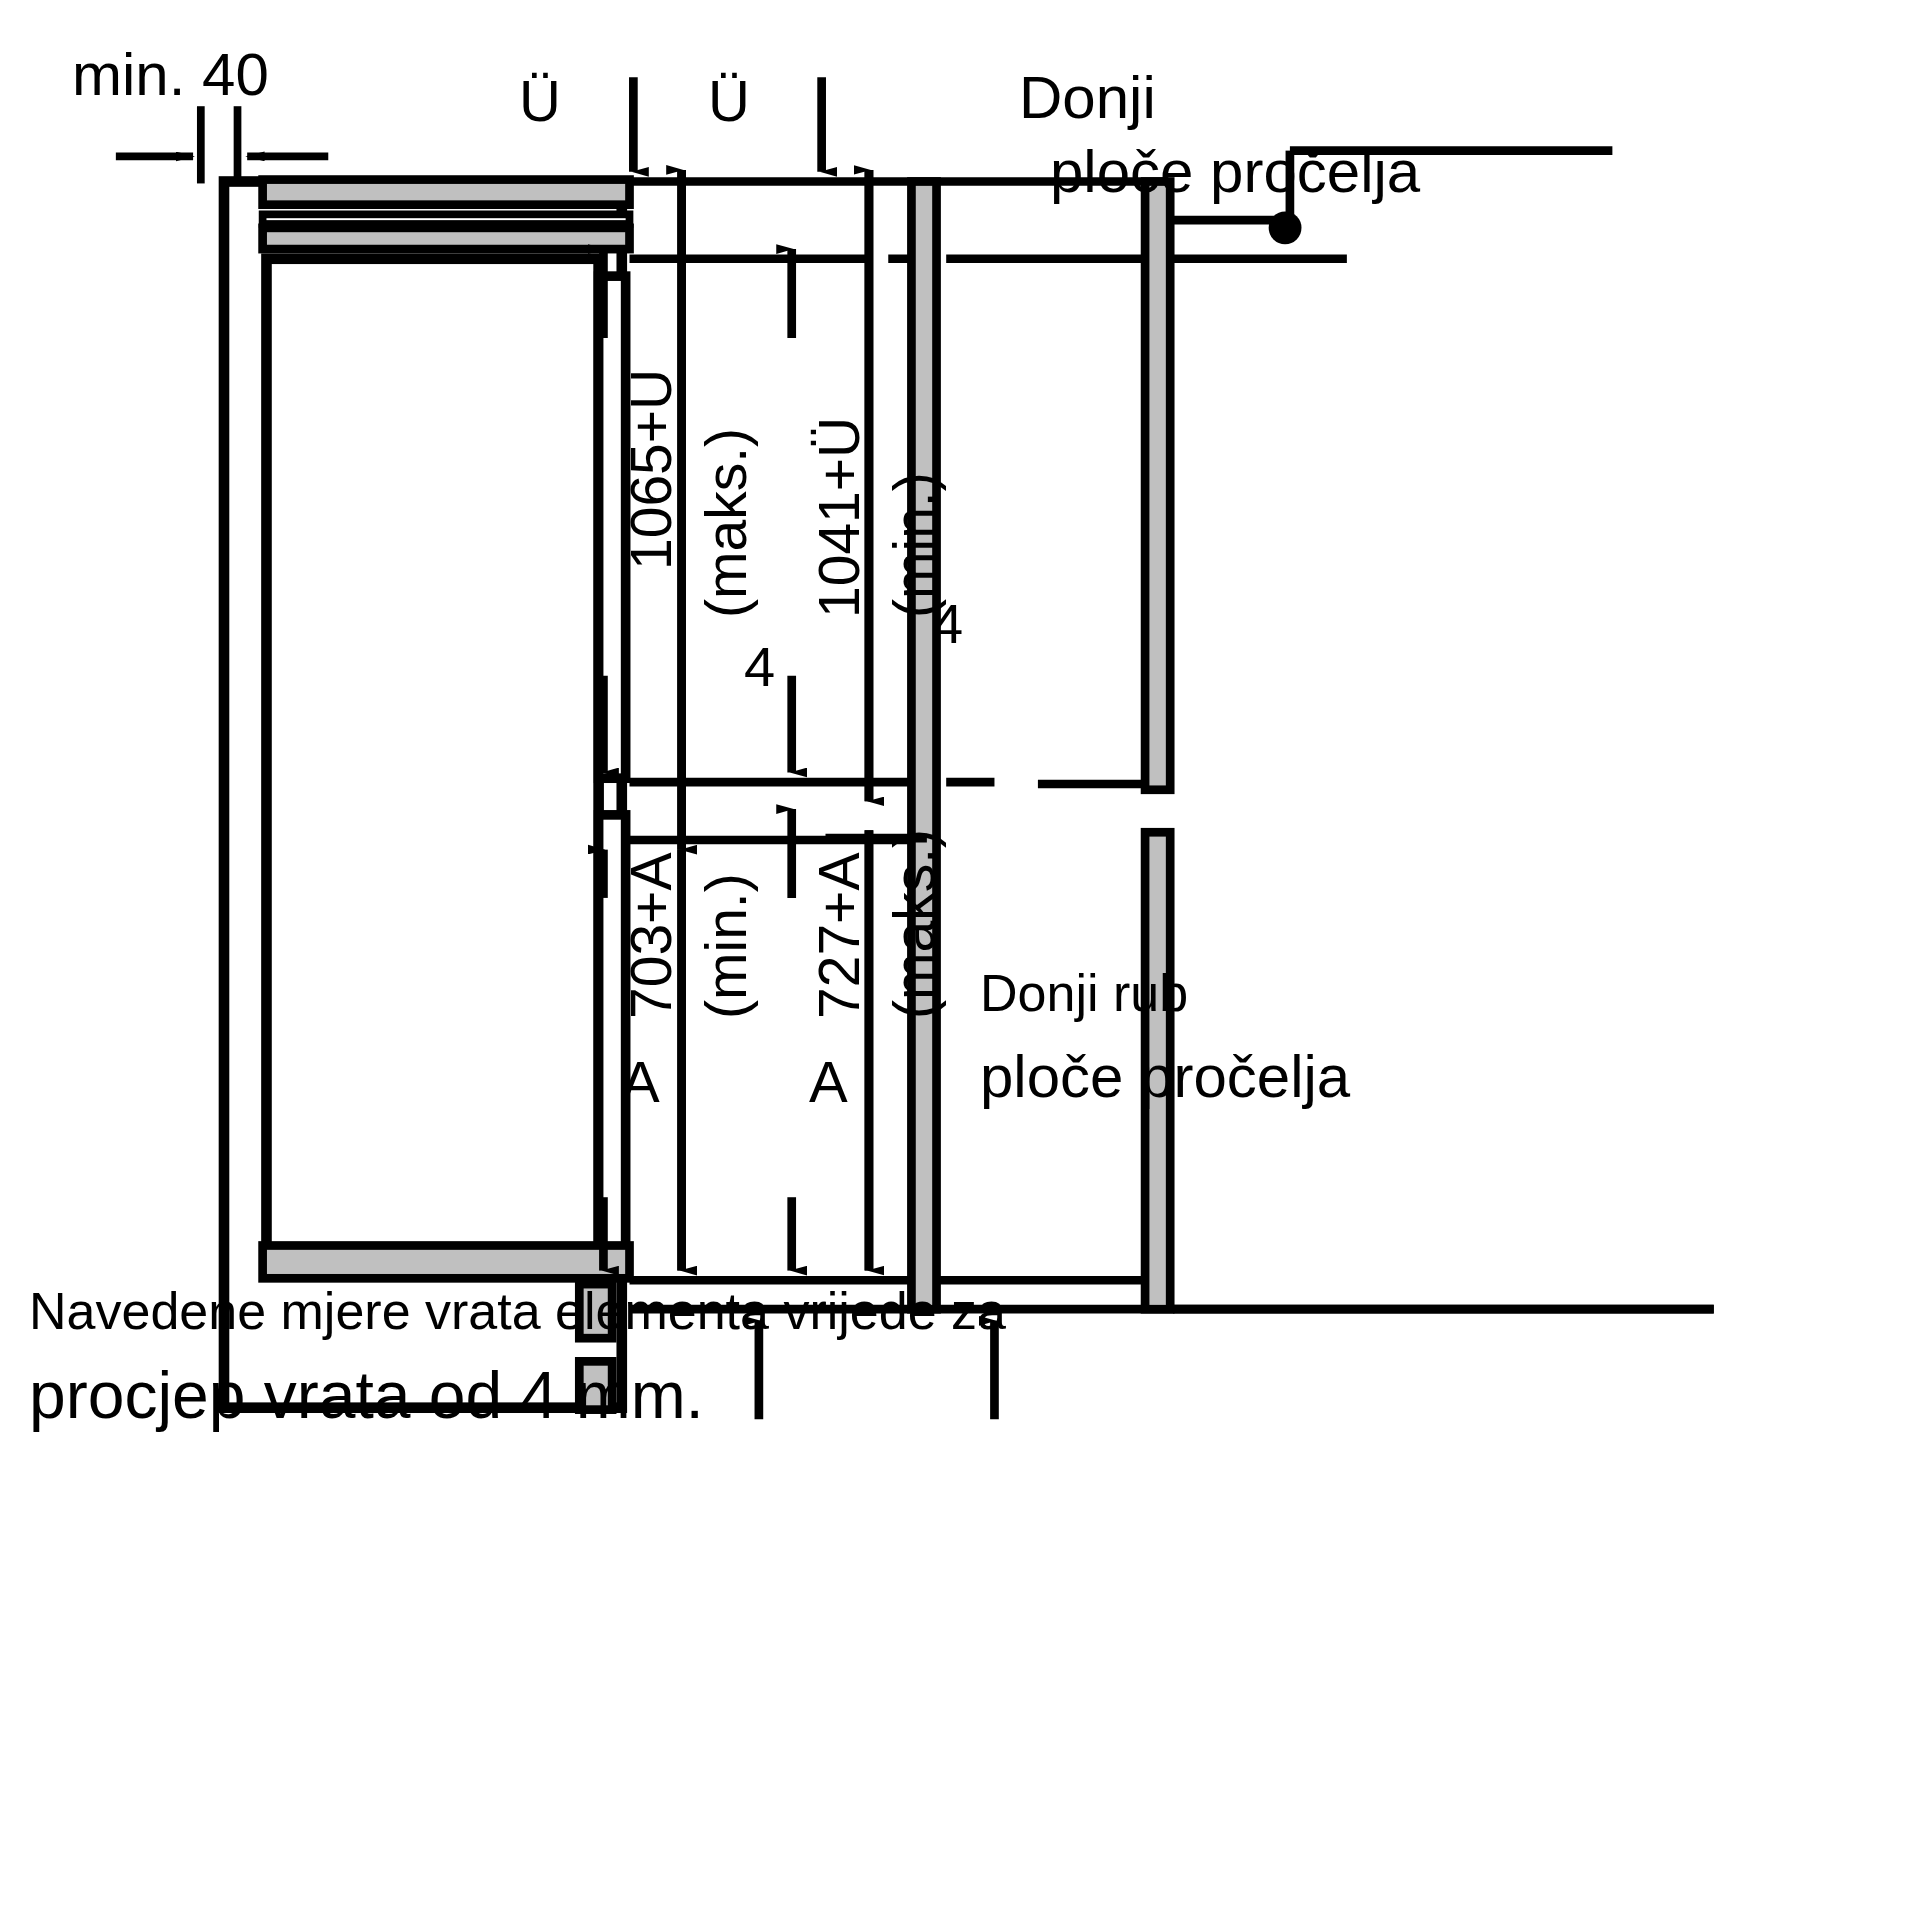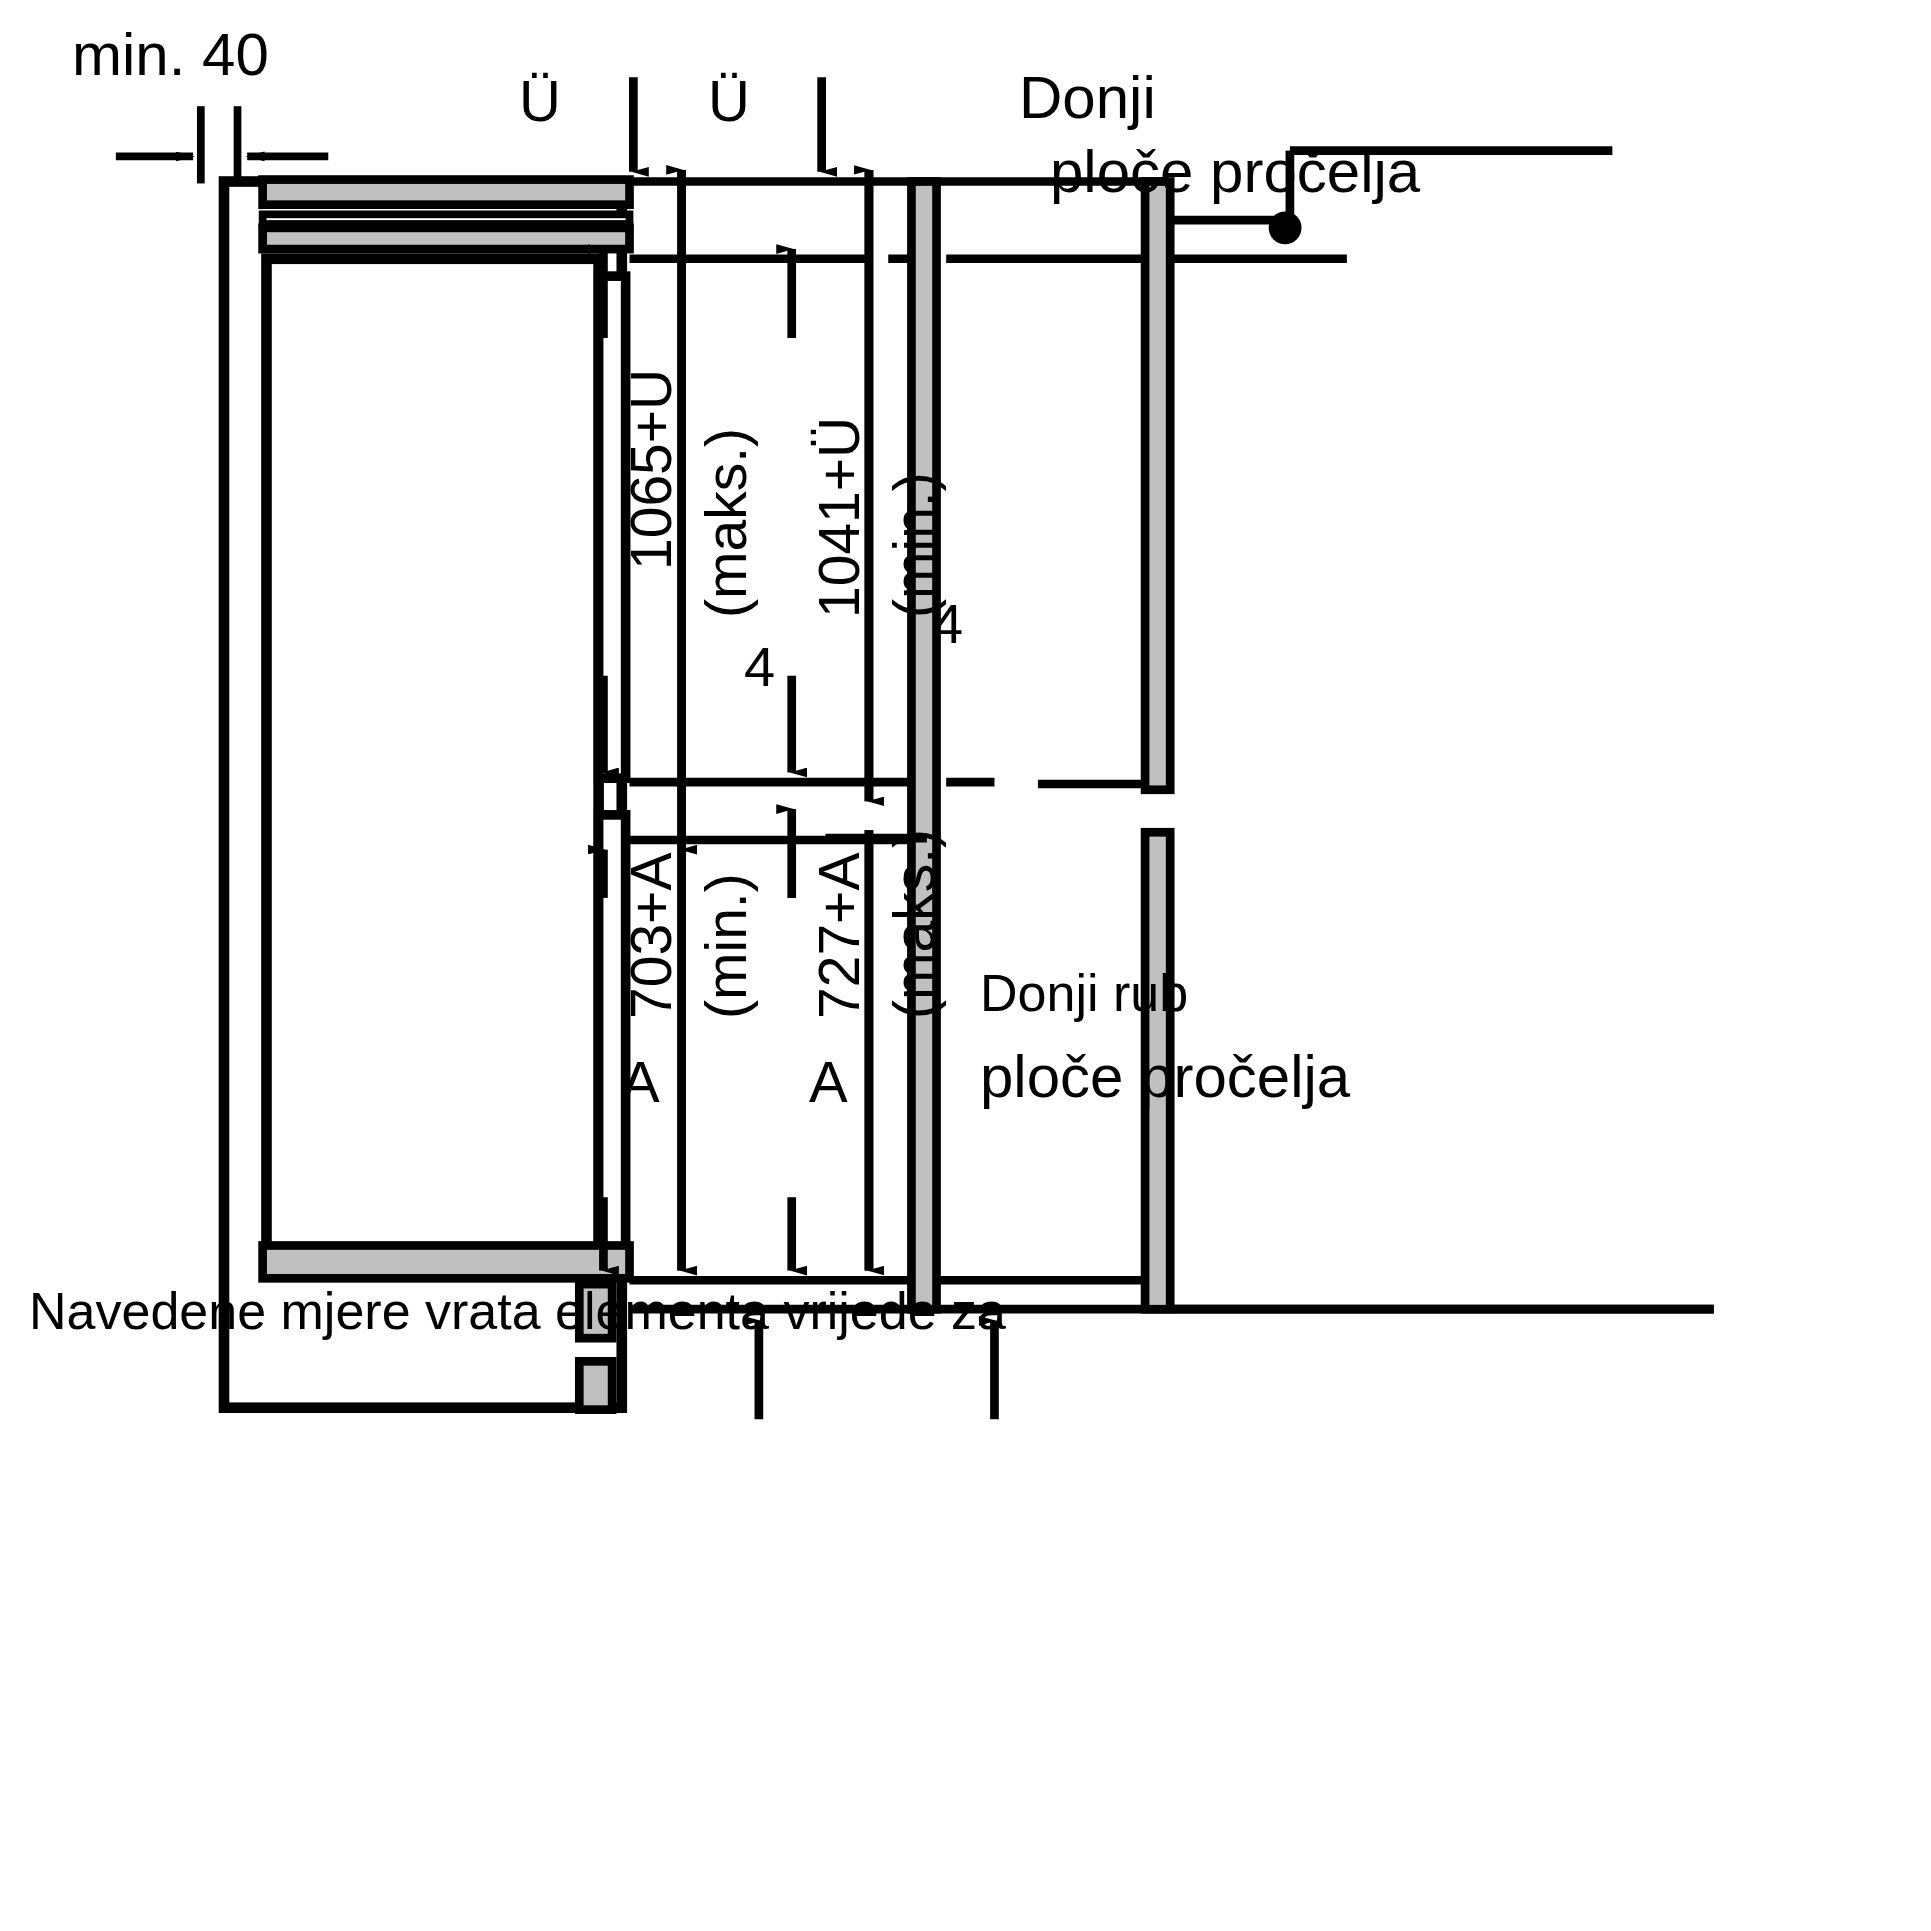--- a/index.html
+++ b/index.html
@@ -27,21 +27,21 @@
     width: 1931px;
     height: 1931px;
   }
   .txt {
     position: absolute;
     white-space: pre;
     font-family: "Liberation Sans", sans-serif;
     color: #000;
     line-height: 1.06;
   }
-  .t-min40       { left: 72px;  top: 23px;   font-size: 60px; }
+  .t-min40       { left: 72px;  top: 43px;   font-size: 60px; }
   .t-u1          { left: 519px; top: 70px;   font-size: 58px; }
   .t-u2          { left: 708px; top: 70px;   font-size: 58px; }
   .t-istak1      { left: 1019px;top: 66px;   font-size: 60px; }
   .t-istak2      { left: 1050px;top: 140px;  font-size: 60px; }
   .t-four-a      { left: 744px; top: 637px;  font-size: 56px; }
   .t-four-b      { left: 932px; top: 594px;  font-size: 56px; }
   .t-donji1      { left: 980px;top: 966px; font-size: 52px; }
   .t-donji2      { left: 980px;top: 1045px; font-size: 60px; }
   .t-a1          { left: 621px; top: 1051px; font-size: 58px; }
   .t-a2          { left: 809px; top: 1051px; font-size: 58px; }
@@ -230,16 +230,17 @@
   <div class="txt t-four-a">4</div>
   <div class="txt t-four-b">4</div>
 
   <div class="txt t-donji1">Donji rub</div>
   <div class="txt t-donji2">ploče pročelja</div>
 
   <div class="txt t-a1">A</div>
   <div class="txt t-a2">A</div>
 
   <div class="txt t-note1">Navedene mjere vrata elementa vrijede za</div>
+  <div class="txt t-note2">procjep vrata od 4 mm.</div>
 
 
 </div>
 
 
 </body></html>

